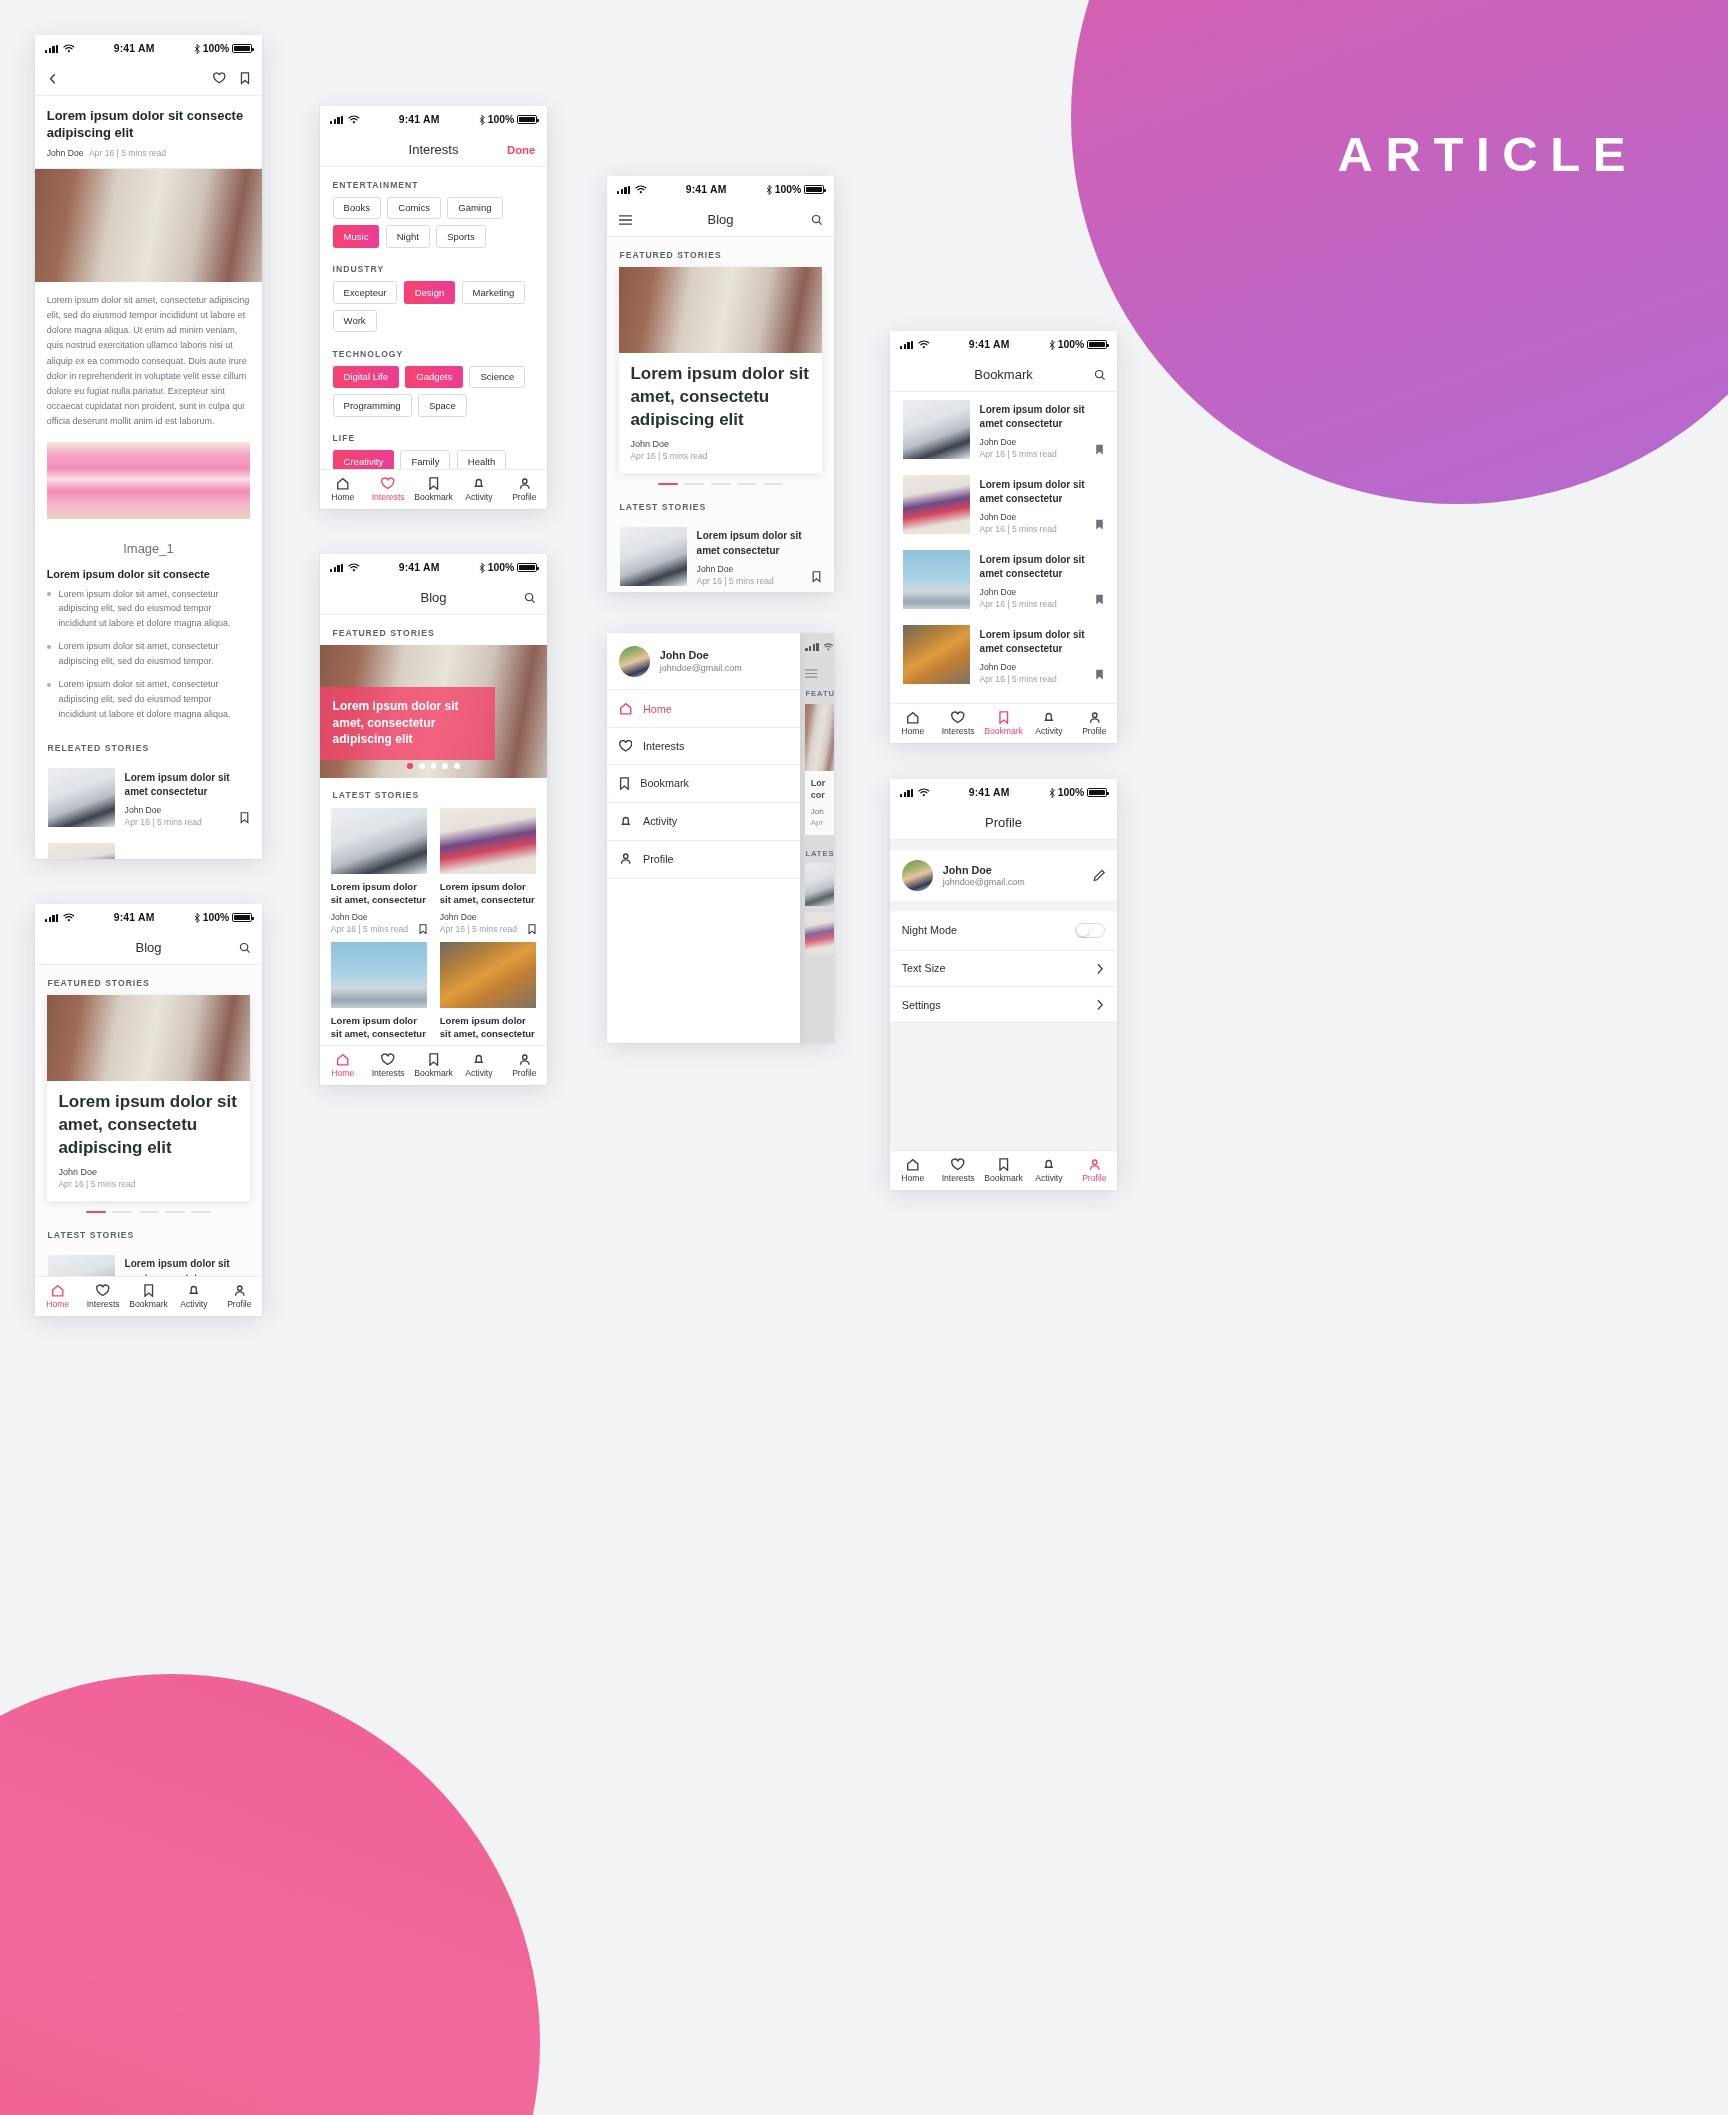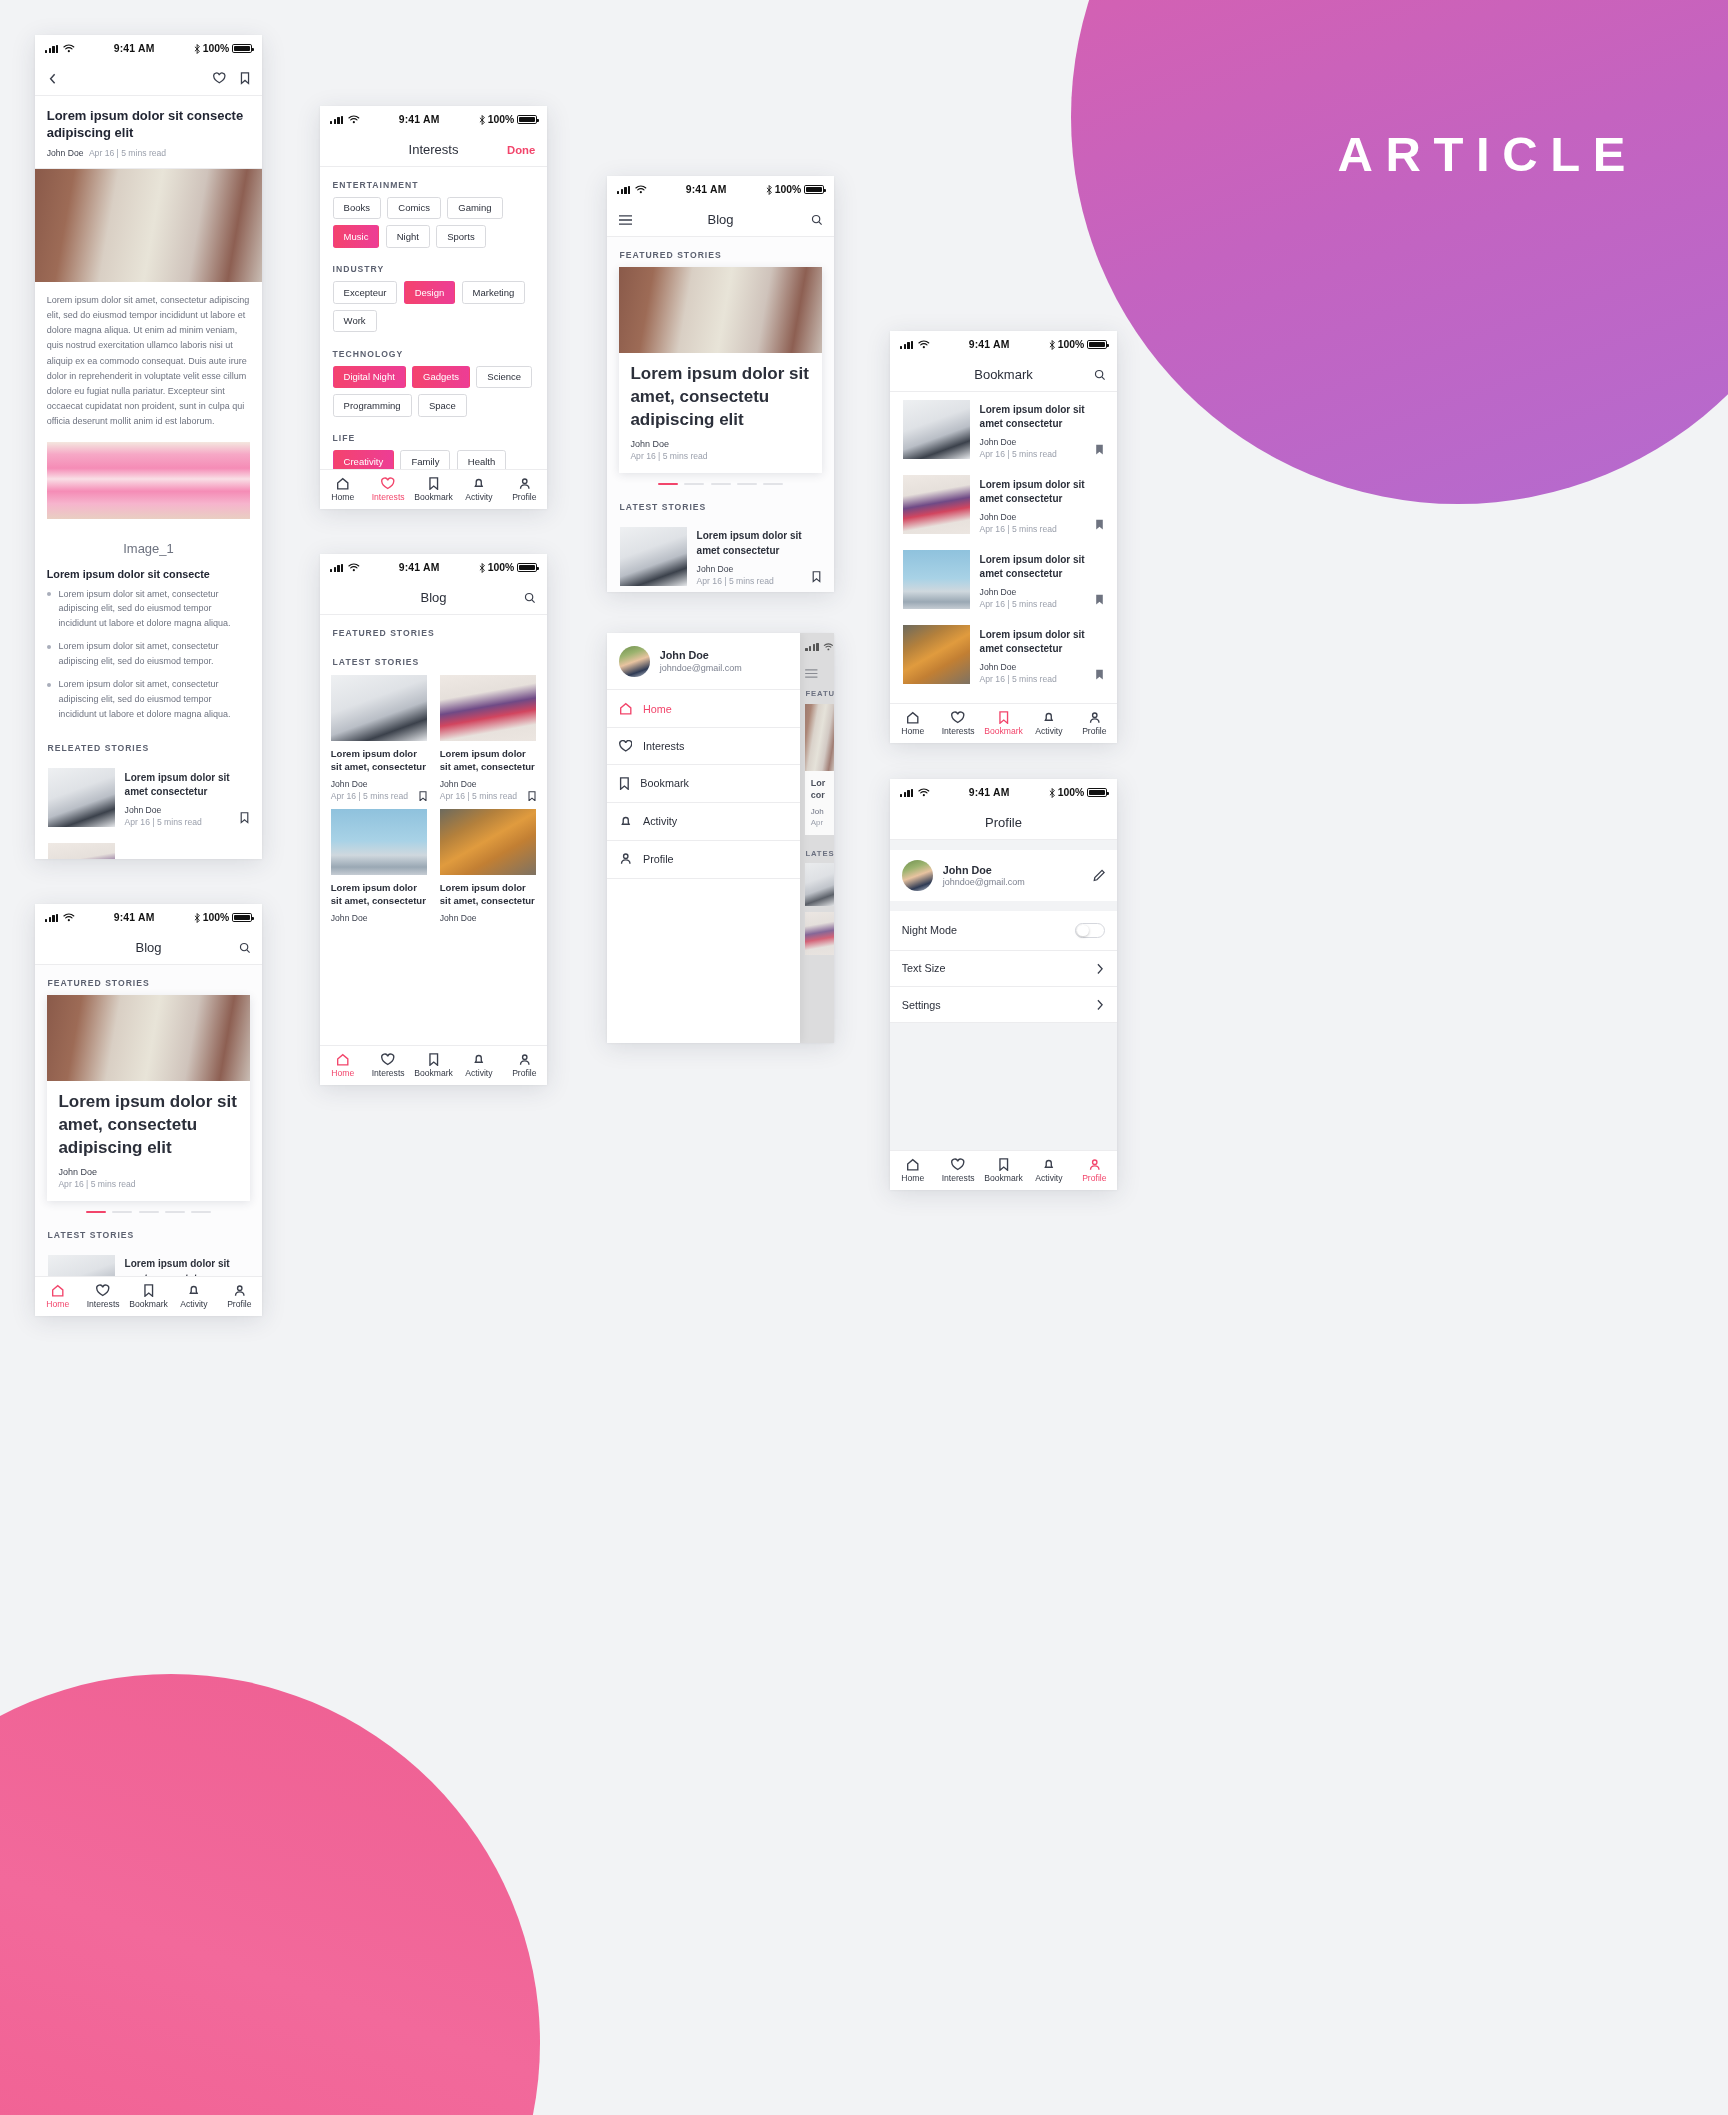--- a/index.html
+++ b/index.html
@@ -352,21 +352,21 @@
       </div>
       <div class="section-label">INDUSTRY</div>
       <div class="chips">
         <div class="chip">Excepteur</div>
         <div class="chip sel">Design</div>
         <div class="chip">Marketing</div>
         <div class="chip">Work</div>
       </div>
       <div class="section-label">TECHNOLOGY</div>
       <div class="chips">
-        <div class="chip sel">Digital Night</div>
+        <div class="chip sel">Digital Life</div>
         <div class="chip sel">Gadgets</div>
         <div class="chip">Science</div>
         <div class="chip">Programming</div>
         <div class="chip">Space</div>
       </div>
       <div class="section-label">LIFE</div>
       <div class="chips">
         <div class="chip sel">Creativity</div>
         <div class="chip">Family</div>
         <div class="chip">Health</div>
@@ -440,20 +440,31 @@
     <div class="nav-right">
       <svg class="ic searchicon" viewBox="0 0 16 16">
           <circle cx="7" cy="7" r="5"></circle>
           <path d="M10.8 10.8L14.5 14.5"></path>
         </svg>
     </div>
   </div>
   <div class="content">
     <div class="scroll">
       <div class="section-label">FEATURED STORIES</div>
+      <div class="hero-overlay">
+        <div class="img-coffee" style="height:133px"></div>
+        <div class="ov">Lorem ipsum dolor sit amet, consectetur adipiscing elit</div>
+        <div class="dots-round">
+            <i class="on"></i>
+            <i></i>
+            <i></i>
+            <i></i>
+            <i></i>
+          </div>
+      </div>
       <div class="section-label">LATEST STORIES</div>
       <div class="grid">
         <div class="gcard">
           <div class="gcard-img img-desk"></div>
           <div class="gcard-title">Lorem ipsum dolor sit amet, consectetur</div>
           <div class="gcard-author">John Doe</div>
           <div class="gcard-footer">
             <div class="gcard-meta">Apr 16 | 5 mins read</div>
             <svg class="ic" width="8" height="10.8" viewBox="0 0 12 16">
                 <path d="M1.5 1h9v13.5L6 10.7l-4.5 3.8z"></path>

